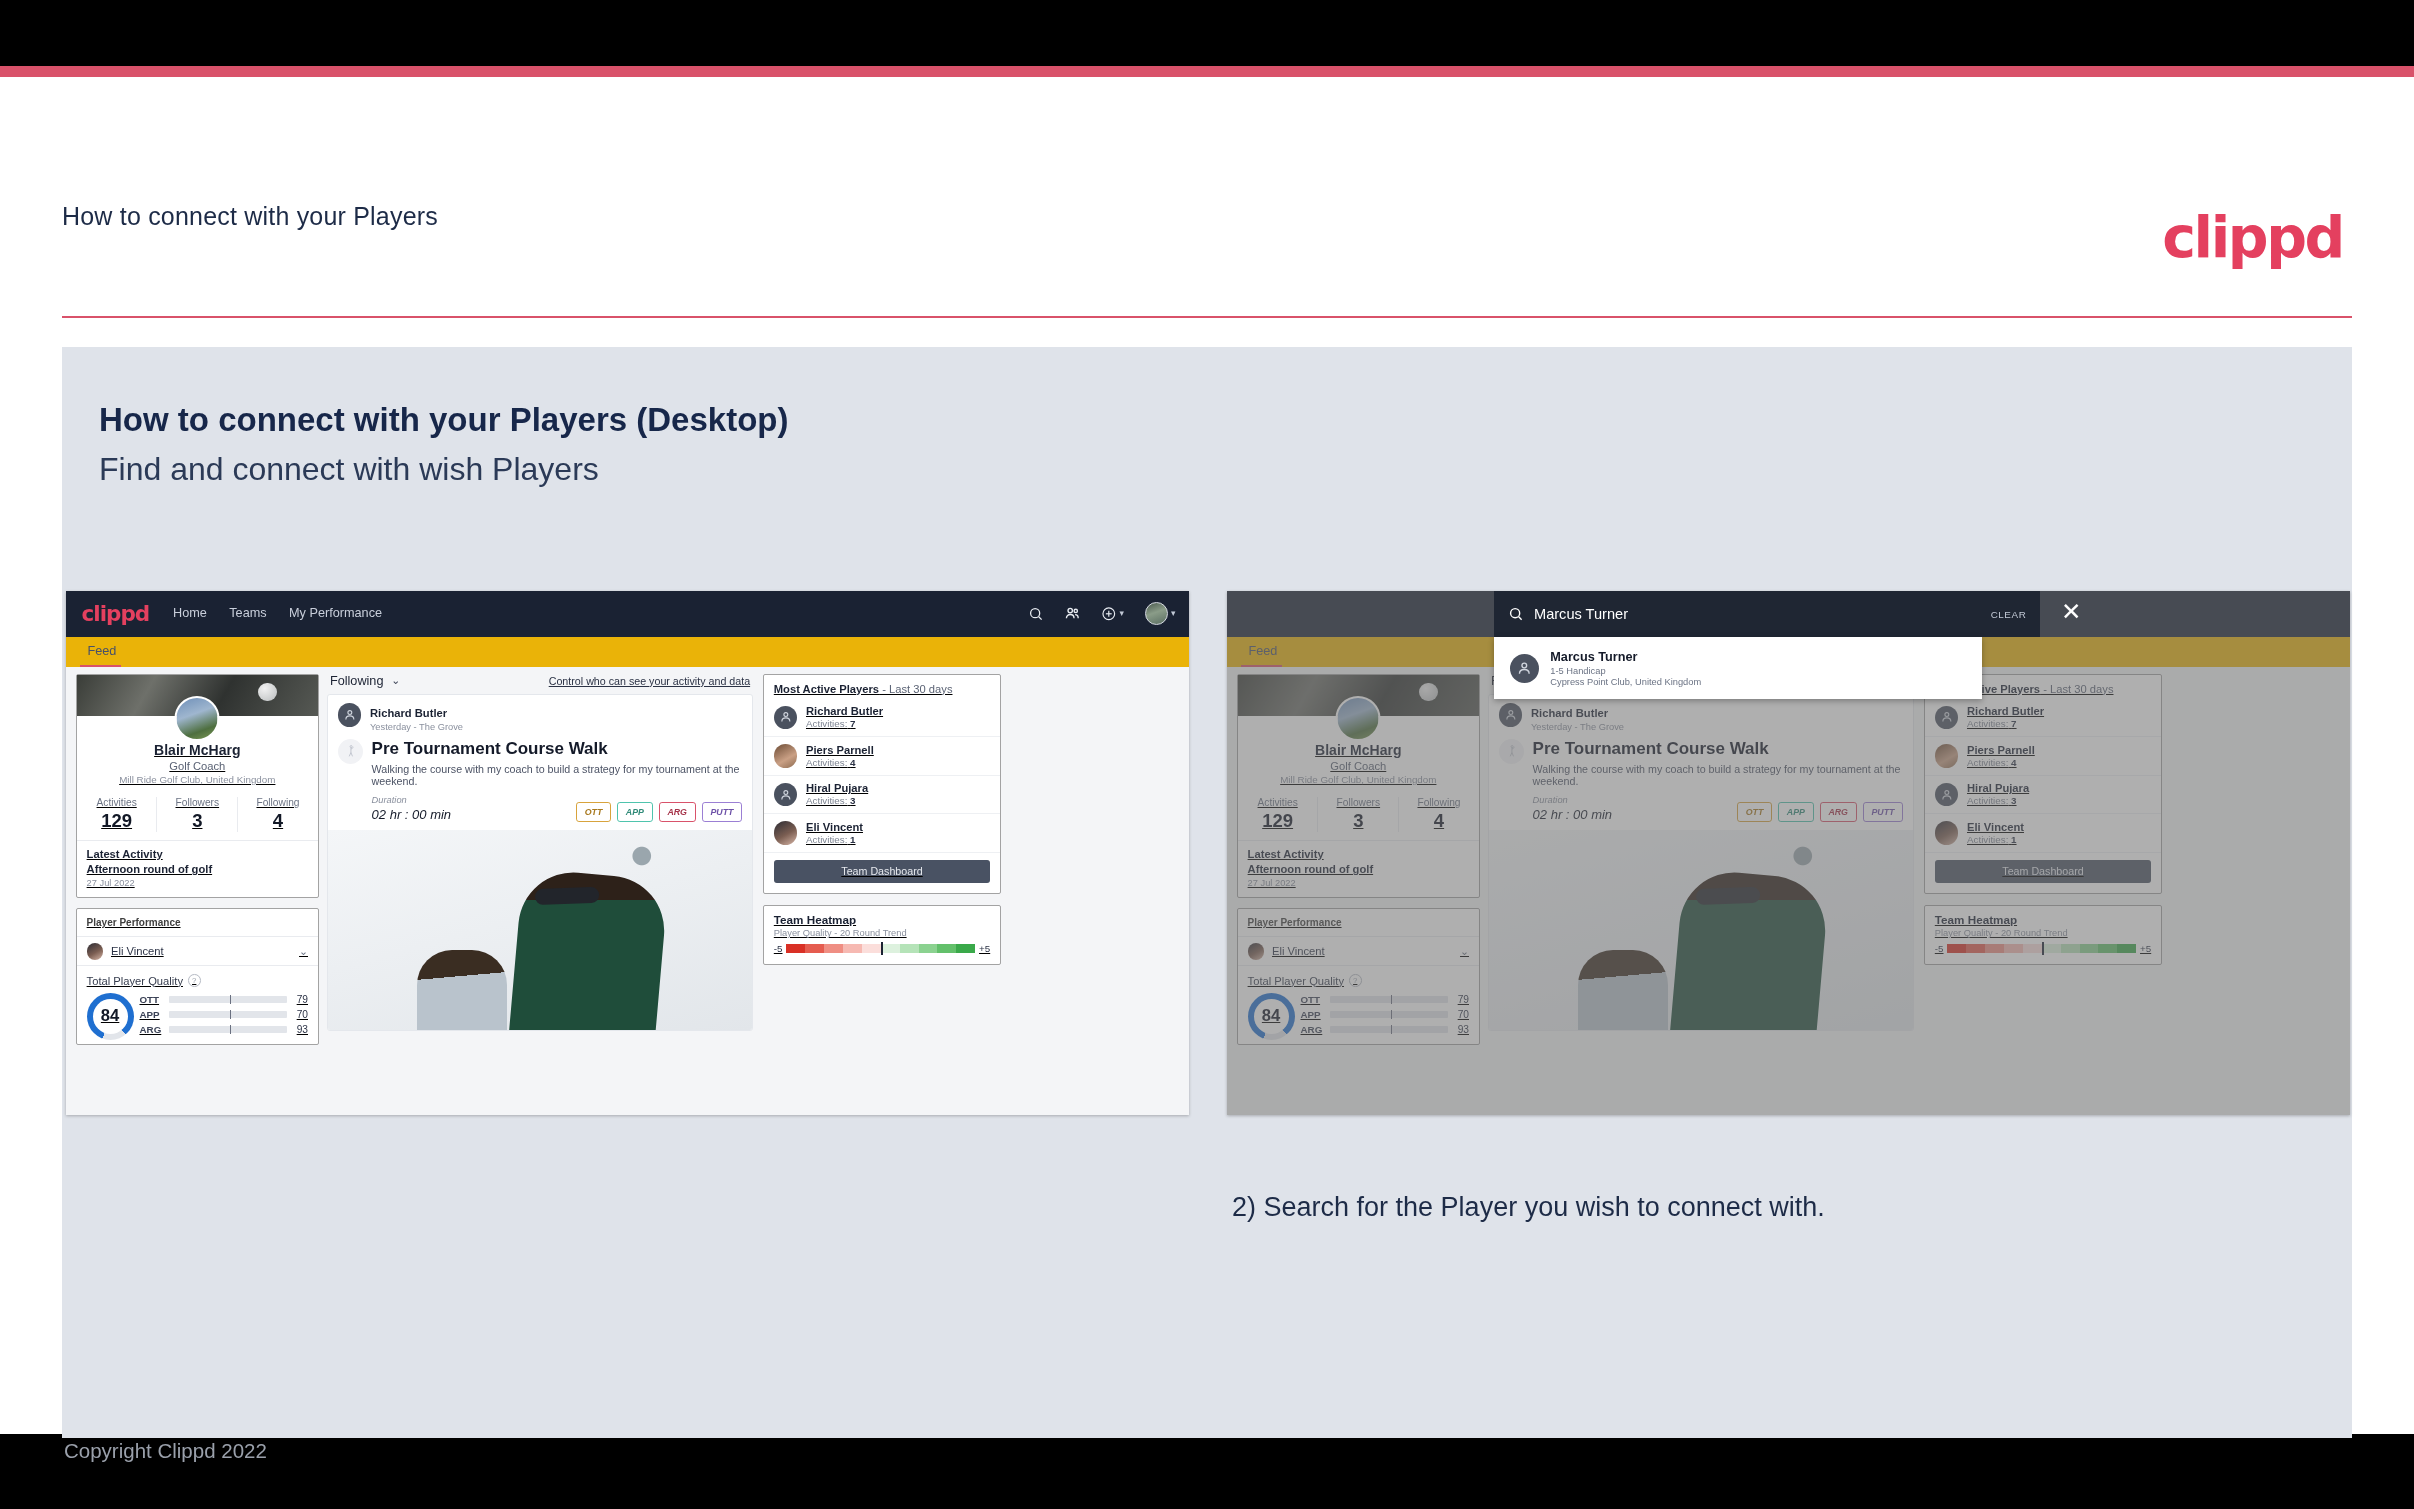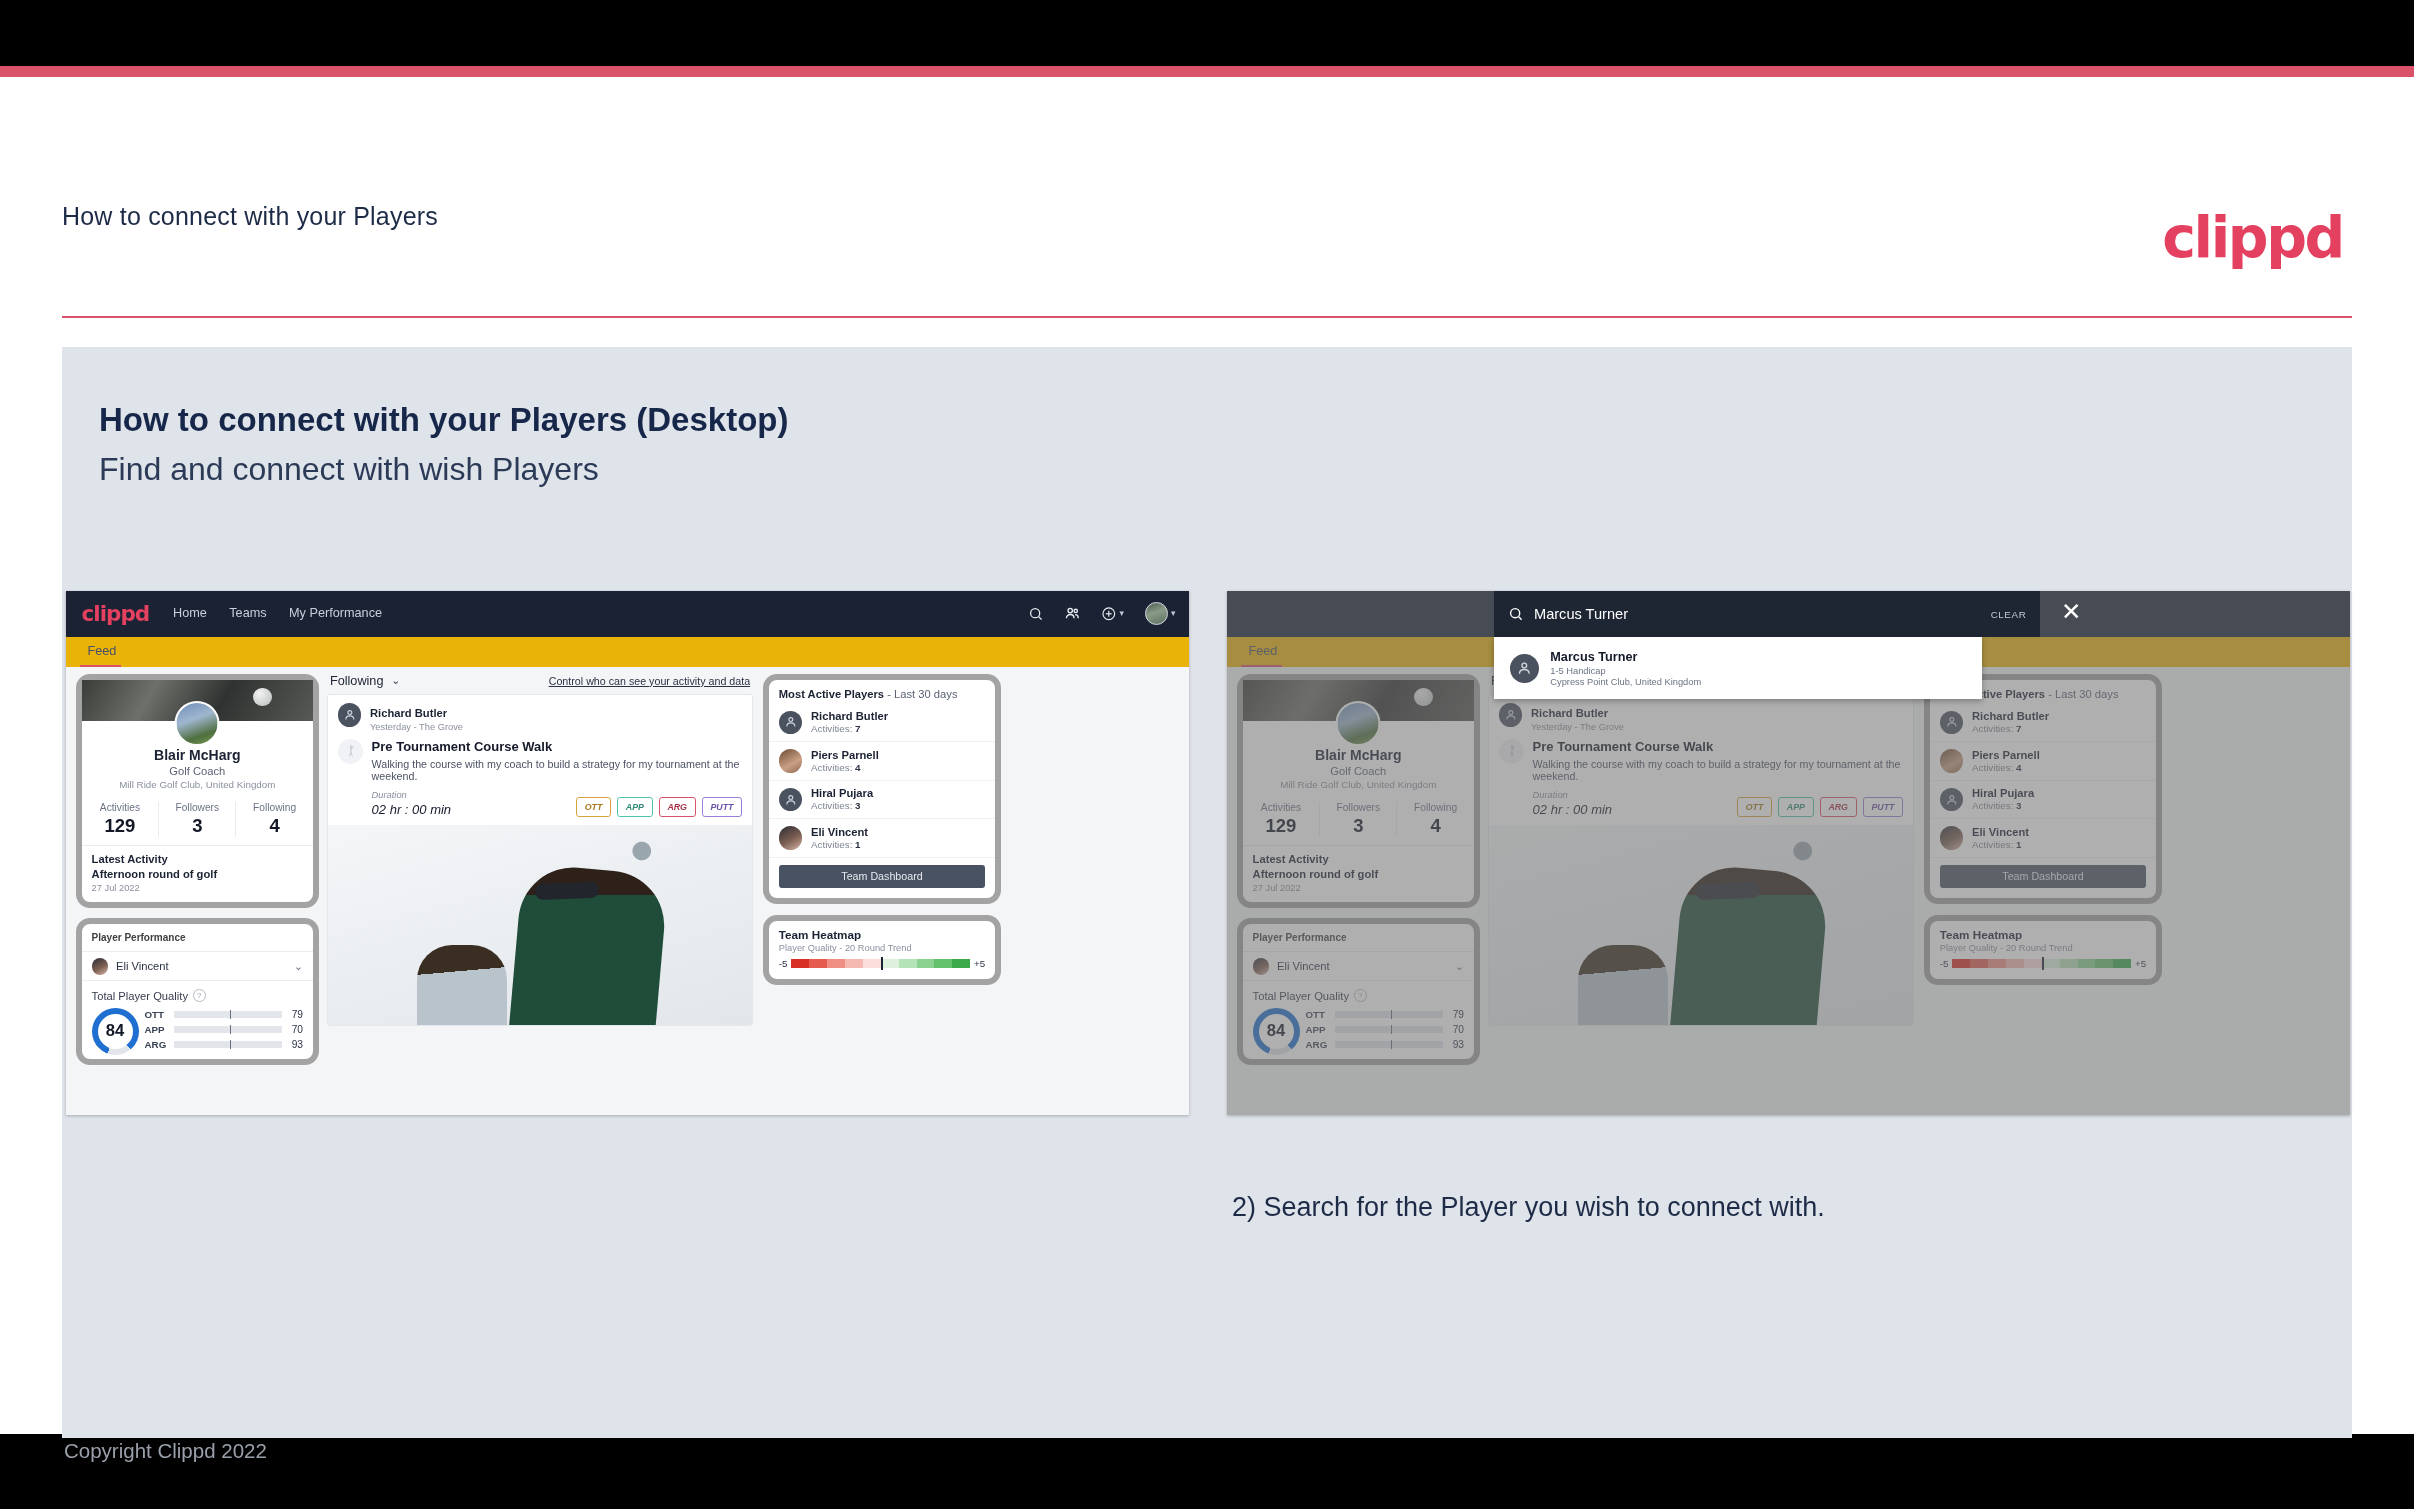--- a/index.html
+++ b/index.html
@@ -156,22 +156,23 @@
   .appbody {
     position: absolute; left: 0; top: 76px;
     width: 100%; height: 448px;
     background: #f4f5f7;
   }
   
   .col-left {
     position: absolute; left: 9.8px; top: 6.8px; width: 243px;
   }
   .card {
-    background: #fff; border: 6px solid #a3a3a3; border-radius: 14px;
+    background: #fff; border: 1px solid #a3a3a3; border-radius: 2px;
     margin-bottom: 10.7px;
+    text-decoration: underline;
   }
   .cover {
     height: 41px;
     background: linear-gradient(120deg,#3a3d38 0%, #6e706a 30%, #2f3230 60%, #565954 100%);
     position: relative;
   }
   .cover .ball {
     position: absolute; right: 41px; top: 7.8px;
     width: 18.5px; height: 18.5px; border-radius: 50%;
     background: radial-gradient(circle at 35% 30%, #f2f2f2, #b9bcbd);
@@ -240,21 +241,21 @@
   .post-hd { display: flex; padding: 8.8px 9.8px 4.9px; }
   .post-av { width: 23.4px; height: 23.4px; border-radius: 50%; background: #4a515f;
              display: flex; align-items: center; justify-content: center; flex: none; }
   .post-hd .txt { margin-left: 8.8px; }
   .post-au { font-size: 11.2px; font-weight: bold; color: #1b2233; }
   .post-meta { font-size: 9.3px; color: #8a909e; margin-top: 1px; }
   .post-bd { display: flex; padding: 2px 9.8px 7.8px; }
   .post-ic { width: 25px; height: 25px; border-radius: 50%; background: #f1f2f5;
              flex: none; display: flex; align-items: center; justify-content: center; }
   .post-main { margin-left: 8.8px; flex: 1; }
-  .post-title { font-size: 13px; font-weight: bold; color: #141a29; }
+  .post-title { font-size: 17px; font-weight: bold; color: #141a29; }
   .post-desc { font-size: 10.7px; color: #4c5365; margin-top: 3.9px; }
   .post-foot { display: flex; align-items: flex-end; justify-content: space-between; margin-top: 7.8px; font-style: italic; }
   .dur-k { font-size: 9.3px; color: #8a909e; }
   .dur-v { font-size: 13px; color: #141a29; margin-top: 2px; }
   .chips { display: flex; gap: 5.9px; }
   .chip { font-size: 8.8px; font-weight: bold; padding: 3.9px 7.8px; border-radius: 2.9px;
           border: 1px solid; background: #fff; }
   .post-img {
     height: 200px;
     background:

